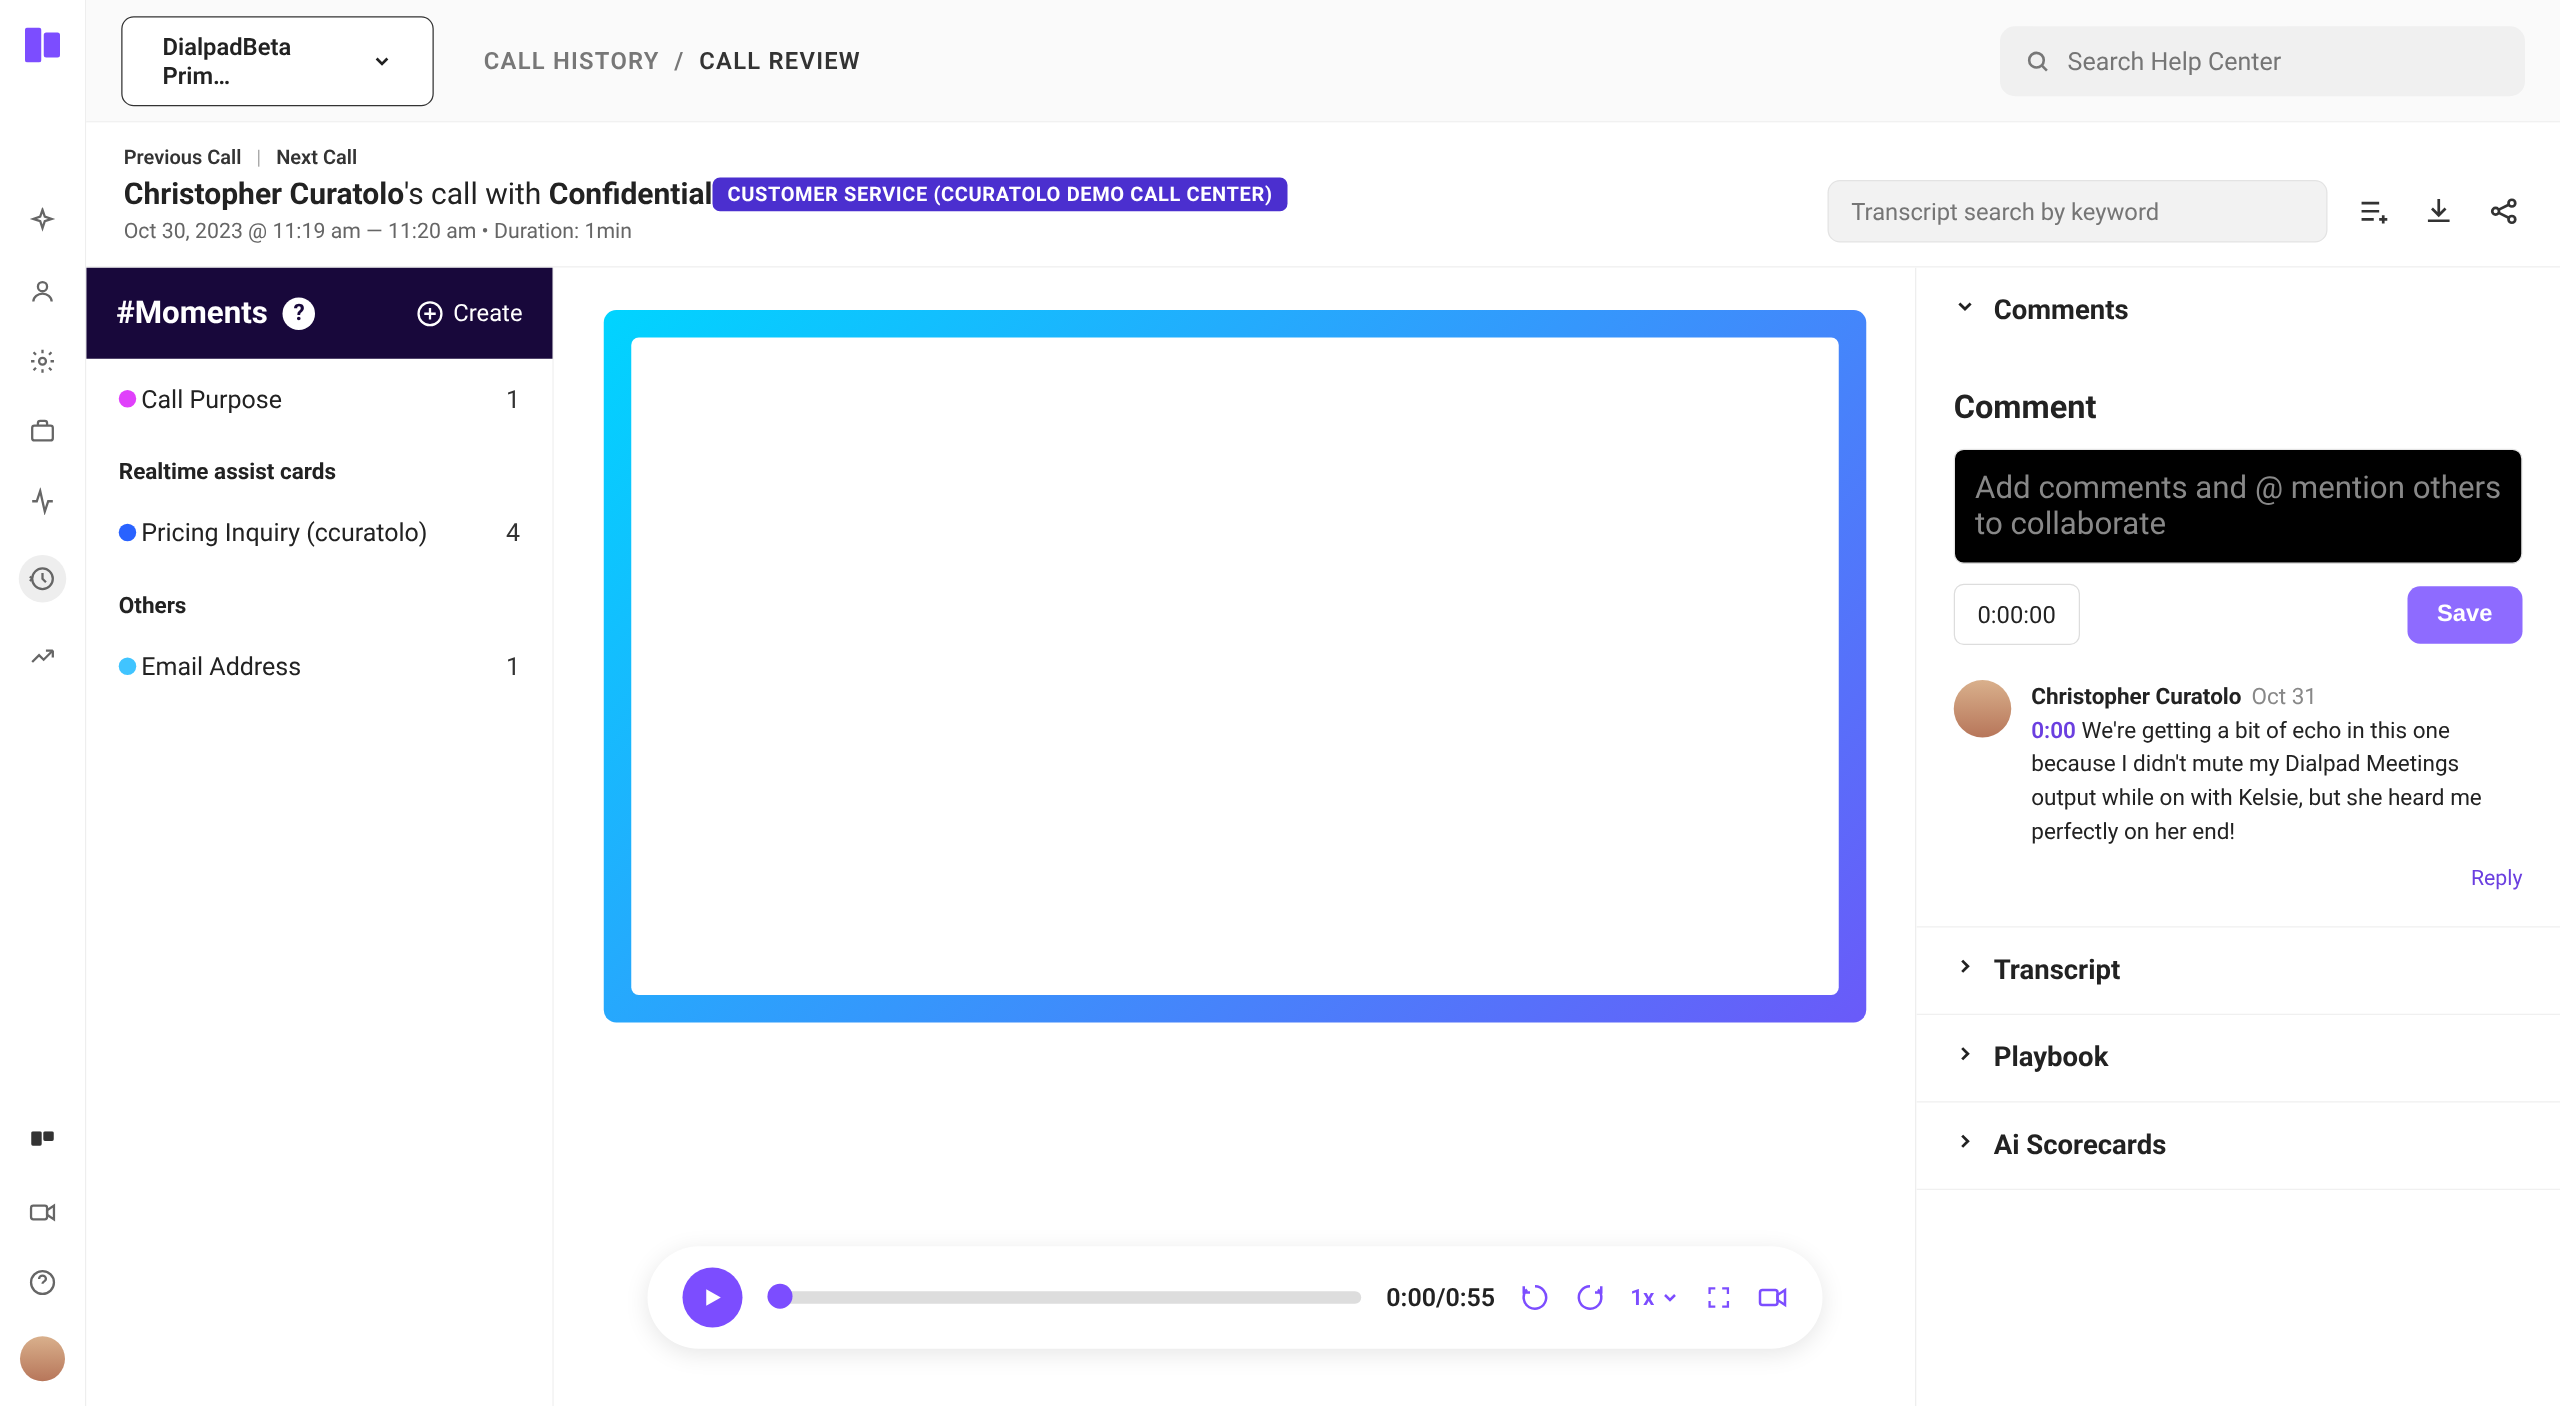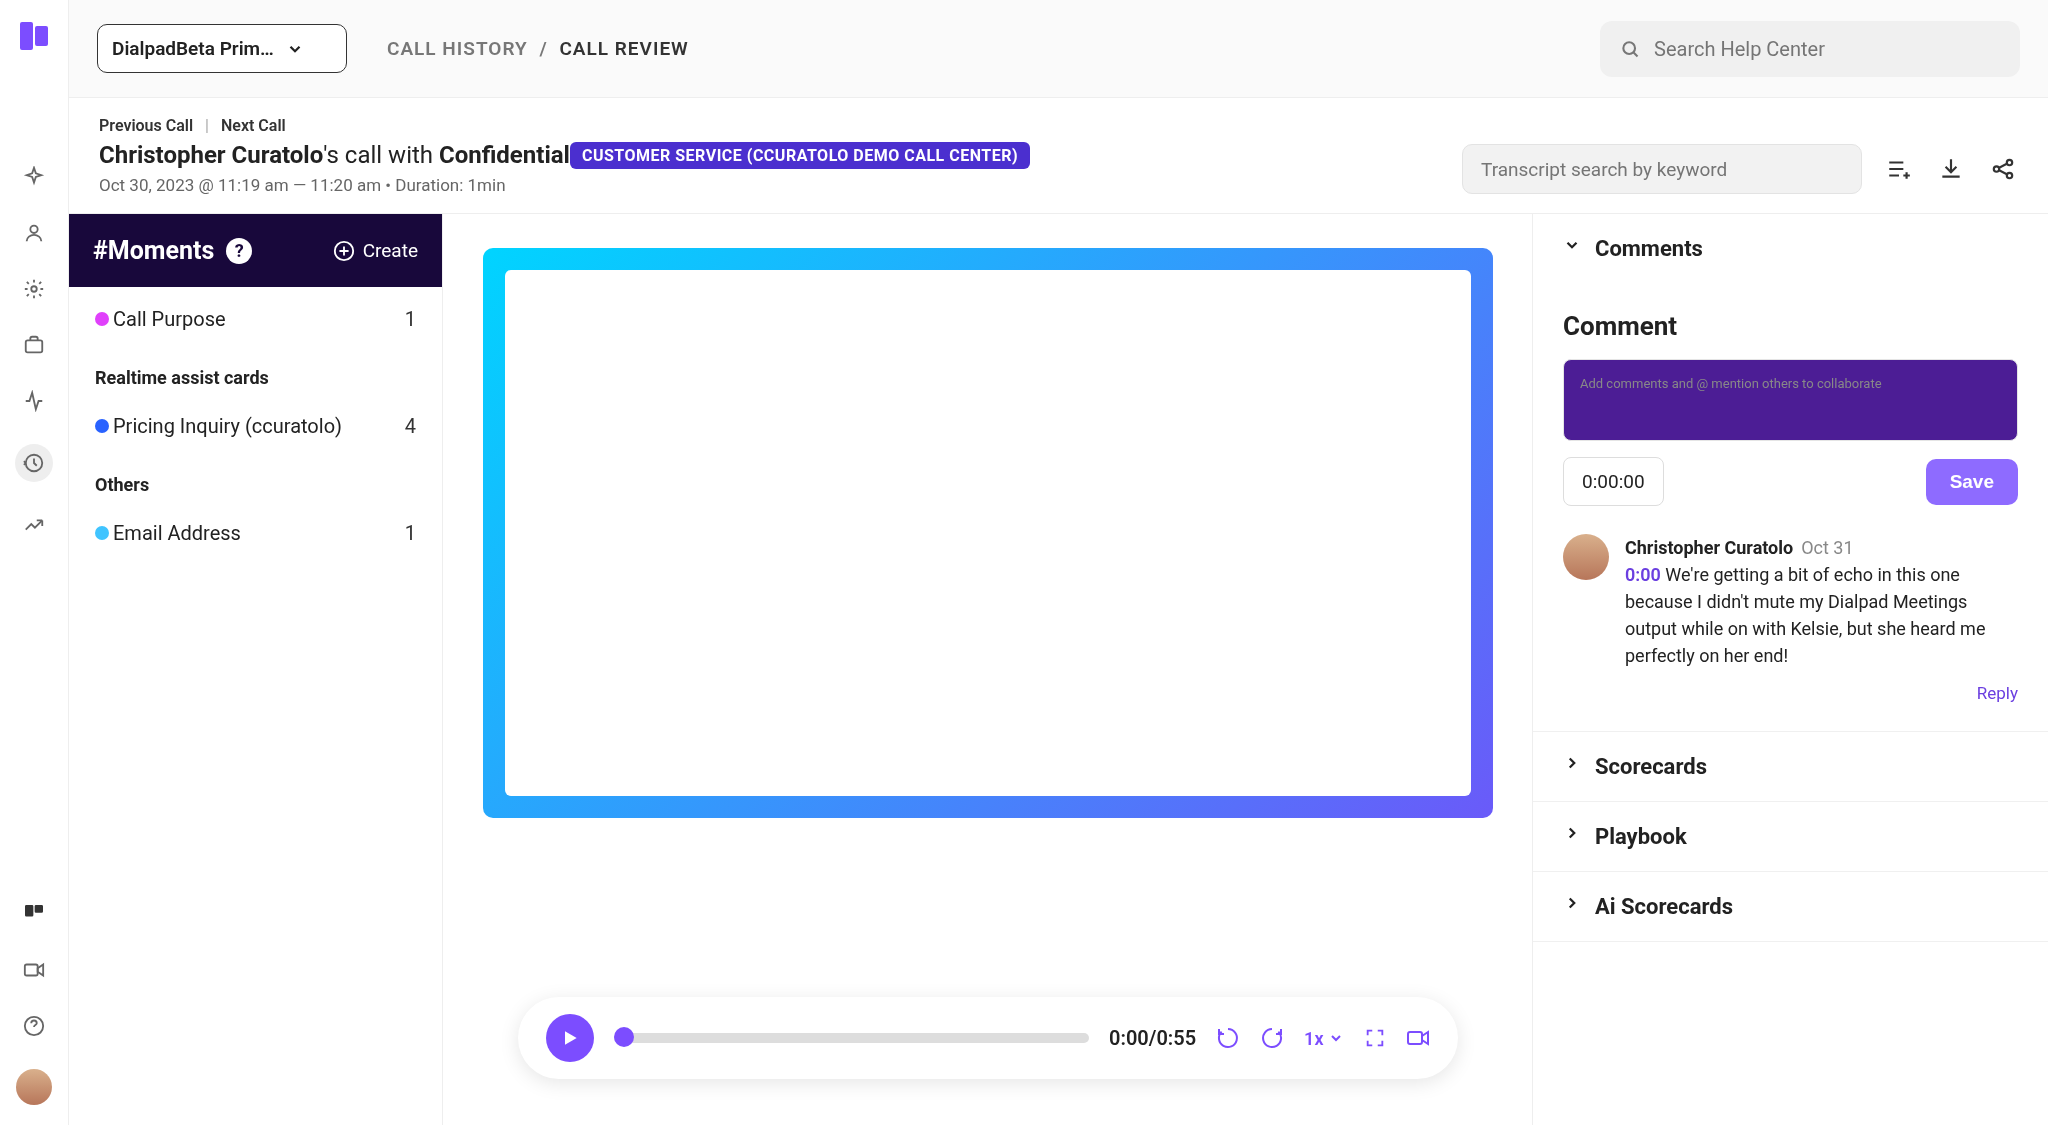--- a/index.html
+++ b/index.html
@@ -6,21 +6,21 @@
 body { font-family: -apple-system, BlinkMacSystemFont, "Segoe UI", Roboto, sans-serif; background: #fafafa; color: #222; width: 2048px; height: 1125px; overflow: hidden; }
 .app { display: flex; height: 100%; }
 .left-rail { width: 69px; background: #fff; border-right: 1px solid #eee; display: flex; flex-direction: column; align-items: center; padding-top: 18px; gap: 30px; }
 .left-rail .logo { width: 36px; height: 36px; display: flex; align-items: center; justify-content: center; }
 .rail-icon { width: 26px; height: 26px; display: flex; align-items: center; justify-content: center; color: #666; cursor: pointer; }
 .rail-icon.active { background: #eee; border-radius: 50%; width: 38px; height: 38px; }
 .rail-spacer { flex: 1; }
 .avatar-small { width: 36px; height: 36px; border-radius: 50%; background: linear-gradient(#d9b08c,#b7765a); margin-bottom: 20px; }
 .main { flex: 1; display: flex; flex-direction: column; }
 .topbar { height: 98px; background: #fafafa; border-bottom: 1px solid #eee; display: flex; align-items: center; padding: 0 28px; gap: 40px; }
-.workspace-dd { border: 1.5px solid #333; border-radius: 10px; padding: 12px 14px; display: flex; align-items: center; gap: 12px; font-weight: 600; font-size: 19px; background: #fff; cursor: pointer; width: 250px; }
+.workspace-dd { border: 1.5px solid #333; border-radius: 10px; padding: 12px 32px; display: flex; align-items: center; gap: 12px; font-weight: 600; font-size: 19px; background: #fff; cursor: pointer; width: 250px; }
 .breadcrumb { font-size: 19px; letter-spacing: 1px; color: #777; font-weight: 600; text-transform: uppercase;}
 .breadcrumb .sep { margin: 0 6px; }
 .breadcrumb .current { color: #333; }
 .search-help { margin-left: auto; width: 420px; height: 56px; background: #f0f0f0; border-radius: 12px; display: flex; align-items: center; padding: 0 20px; gap: 14px; color: #777; font-size: 20px; }
 .subheader { background: #fff; border-bottom: 1px solid #eee; padding: 18px 30px; display: flex; align-items: flex-start; gap: 20px; }
 .subheader-left { flex: 1; }
 .nav-links { font-size: 16px; color: #555; margin-bottom: 6px; }
 .nav-links a { color: #333; font-weight: 600; cursor: pointer; }
 .nav-links .divider { margin: 0 8px; color: #aaa; }
 .call-title { font-size: 24px; margin-bottom: 6px; display: flex; align-items: flex-end; flex-wrap: wrap;}
@@ -48,21 +48,21 @@
 .player { position: absolute; bottom: 46px; left: 50%; transform: translateX(-50%); width: 940px; height: 82px; background: #fff; border-radius: 50px; box-shadow: 0 4px 20px rgba(0,0,0,0.1); display: flex; align-items: center; padding: 0 28px; gap: 20px;}
 .play-btn { width: 48px; height: 48px; border-radius: 50%; background: #7c4dff; display: flex; align-items: center; justify-content: center; color: #fff; cursor: pointer;}
 .progress { flex: 1; height: 10px; background: #ddd; border-radius: 5px; position: relative; }
 .progress .handle { position: absolute; top: -6px; left: 0; width: 20px; height: 20px; border-radius: 50%; background: #7c4dff; }
 .time { font-size: 20px; font-weight: 600; }
 .pctl { color: #7c4dff; font-size: 18px; font-weight: 600; cursor: pointer; display: flex; align-items: center; gap: 4px;}
 .right-panel { width: 515px; background: #fff; display: flex; flex-direction: column; overflow-y: auto;}
 .accordion-hdr { display: flex; gap: 14px; padding: 22px 30px; font-size: 22px; font-weight: 700; cursor: pointer; border-bottom: 1px solid #f0f0f0;}
 .comments-body { padding: 10px 30px 24px; border-bottom: 1px solid #f0f0f0;}
 .comments-body h3 { font-size: 26px; font-weight: 700; margin: 18px 0; }
-.comment-input { width: 100%; min-height: 82px; background: #4c1d95; border: 1px solid #e5e5e5; border-radius: 8px; padding: 16px; font-size: 13px; color: #888; margin-bottom: 16px;}
+.comment-input { width: 100%; min-height: 82px; background: #000000; border: 1px solid #e5e5e5; border-radius: 8px; padding: 16px; font-size: 25px; color: #888; margin-bottom: 16px;}
 .comment-actions { display: flex; justify-content: space-between; align-items: center; margin-bottom: 28px;}
 .time-box { border: 1px solid #ddd; border-radius: 8px; padding: 12px 18px; font-size: 19px; background: #fff;}
 .save-btn { background: #8e6bff; color: #fff; border: none; border-radius: 10px; padding: 12px 24px; font-size: 19px; font-weight: 600; cursor: pointer;}
 .comment-item { display: flex; gap: 16px; }
 .comment-avatar { width: 46px; height: 46px; border-radius: 50%; background: linear-gradient(#d9b08c,#b7765a); flex-shrink: 0;}
 .comment-content { flex: 1; font-size: 18px; line-height: 1.5;}
 .comment-author { font-weight: 700; }
 .comment-date { color: #888; margin-left: 8px;}
 .comment-ts { color: #6b3fe0; font-weight: 600; }
 .reply-link { text-align: right; color: #6b3fe0; font-size: 17px; margin-top: 12px; cursor: pointer;}
@@ -303,21 +303,21 @@
               <div><span class="comment-author">Christopher Curatolo</span><span class="comment-date">Oct 31</span></div>
               <div><span class="comment-ts">0:00</span><span> We're getting a bit of echo in this one because I didn't mute my Dialpad Meetings output while on with Kelsie, but she heard me perfectly on her end!</span></div>
               <div class="reply-link">Reply</div>
             </div>
           </div>
         </div>
         <div class="accordion-hdr">
           <svg width="18" height="18" viewBox="0 0 24 24" fill="none" stroke="currentColor" stroke-width="3">
               <path d="M9 6l6 6-6 6"></path>
             </svg>
-          <span>Scorecards</span>
+          <span>Transcript</span>
         </div>
         <div class="accordion-hdr">
           <svg width="18" height="18" viewBox="0 0 24 24" fill="none" stroke="currentColor" stroke-width="3">
               <path d="M9 6l6 6-6 6"></path>
             </svg>
           <span>Playbook</span>
         </div>
         <div class="accordion-hdr">
           <svg width="18" height="18" viewBox="0 0 24 24" fill="none" stroke="currentColor" stroke-width="3">
               <path d="M9 6l6 6-6 6"></path>

